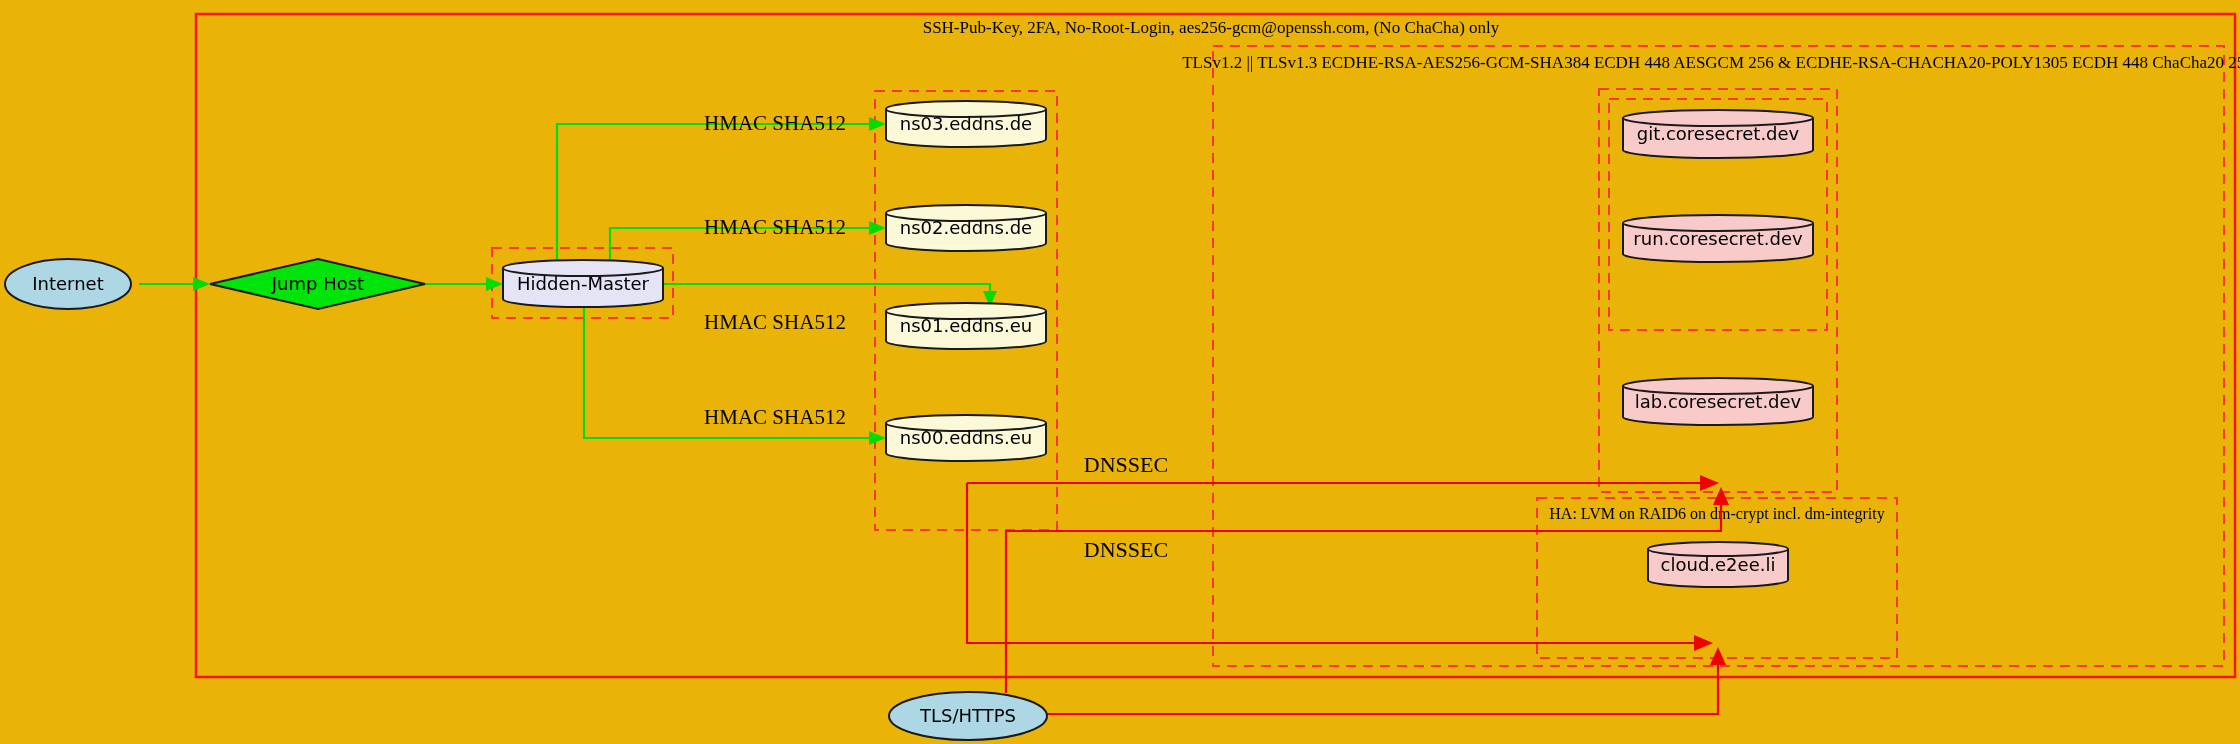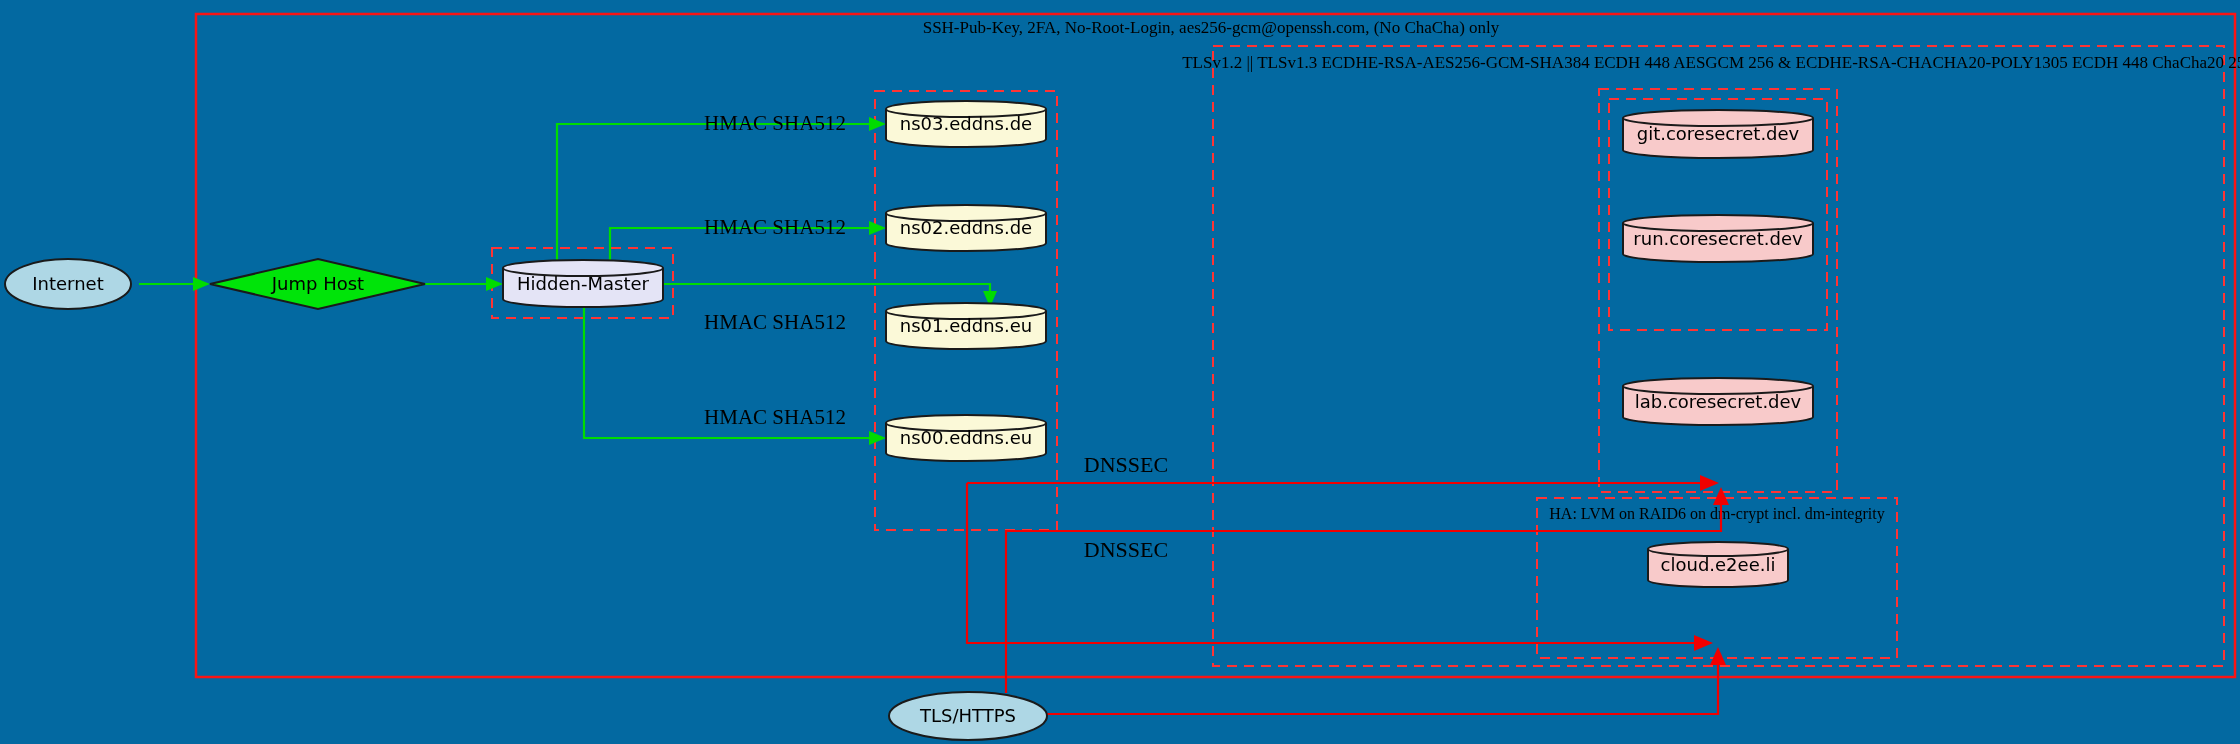--- a/index.html
+++ b/index.html
@@ -1,16 +1,16 @@
 <!DOCTYPE html>
 <html><head>
 <meta charset="utf-8">
 <style>
   html,body { margin:0; padding:0; background:#ffffff; }
-  .stage { position:relative; width:2240px; height:744px; background:#0369a1; overflow:hidden;
+  .stage { position:relative; width:2240px; height:744px; background:#eab308; overflow:hidden;
            font-family:"DejaVu Sans", sans-serif; }
   svg { position:absolute; left:0; top:0; }
   .dashedbox { fill:none; stroke-width:2; stroke-dasharray:10 7; }
   .solidbox  { fill:none; stroke-width:2.5; }
   .gedge, .redge { fill:none; stroke-width:2.2; }
   .cyl     { stroke:#1a1a1a; stroke-width:2; }
   .cylbody { stroke:none; }
   .cylside { stroke:#1a1a1a; stroke-width:2; }
   .nodeshape { stroke:#1a1a1a; stroke-width:2; }
   text { fill:#000000; }

